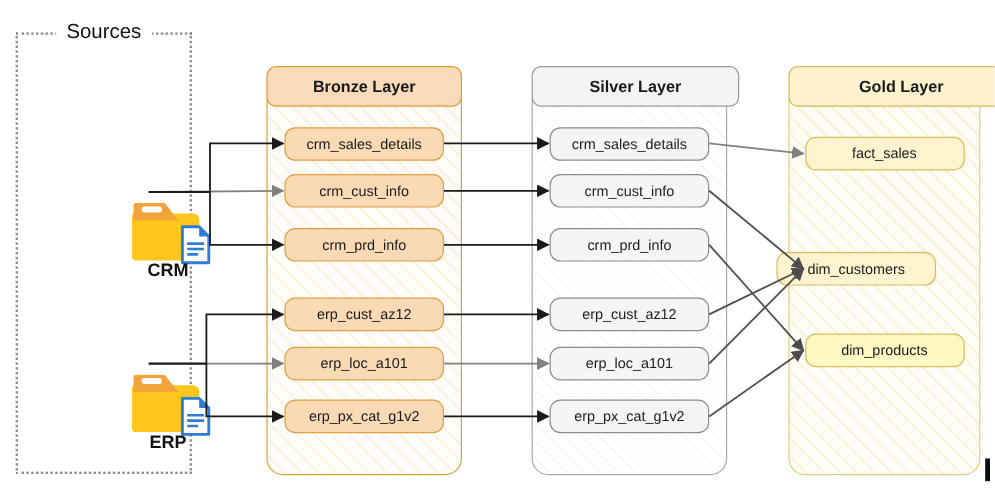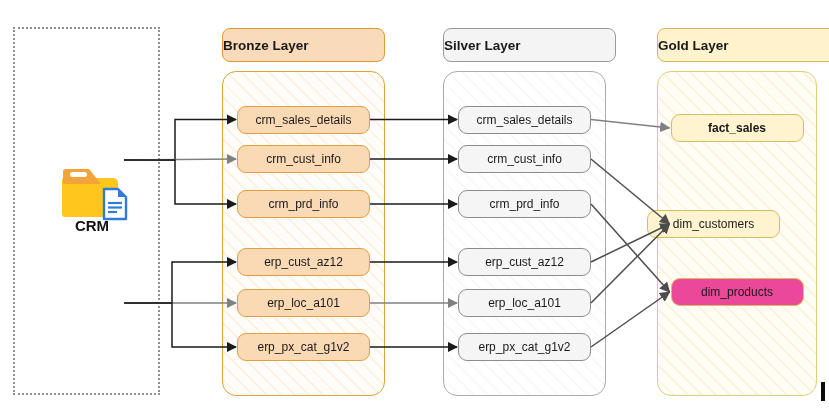--- a/index.html
+++ b/index.html
@@ -9,21 +9,21 @@
   }
   
   .sources-box{
     position:absolute;left:13px;top:27px;width:147px;height:368px;
     border:2px dotted #8f8f8f;box-sizing:border-box;
   }
   .sources-title{
     position:absolute;top:-12px;left:50%;transform:translateX(-50%);
     background:#ffffff;padding:0 9px;font-size:17px;color:#111;white-space:nowrap;
   }
-  .source-group{position:absolute;width:66px;height:64px;}
+  .source-group{position:absolute;width:66px;height:64px;margin-left:48px;}
   .folder{position:absolute;left:0;top:0;width:56px;height:48px;}
   .folder-tab{
     position:absolute;left:1px;top:0;width:38px;height:15px;background:#F2A33A;
     border-radius:3px 3px 0 0;
     clip-path:polygon(0 0,26px 0,38px 15px,0 15px);
   }
   .folder-tab-stripe{
     position:absolute;left:7px;top:3px;width:17px;height:5px;background:#ffffff;border-radius:3px;
   }
   .folder-body{
@@ -32,22 +32,22 @@
   }
   .doc-icon{position:absolute;left:40px;top:18px;width:26px;height:34px;}
   .source-label{
     position:absolute;top:48px;left:0;width:60px;text-align:center;
     font-weight:bold;font-size:15px;color:#111;
   }
   .anchor{position:absolute;width:0;height:0;}
   
   .layer-header{
     position:absolute;box-sizing:border-box;border:1.5px solid;border-radius:8px;
-    display:flex;align-items:center;justify-content:flex-start;
-    font-weight:bold;font-size:13.5px;z-index:2;
+    display:flex;align-items:center;justify-content:center;
+    font-weight:bold;font-size:13.5px;z-index:2;margin-top:27px;
   }
   .layer-body{
     position:absolute;box-sizing:border-box;border:1.5px solid;border-radius:14px;z-index:1;
   }
   .layer-body.bronze{
     background:repeating-linear-gradient(45deg,rgba(222,155,51,0.10) 0 2px,rgba(255,255,255,0) 2px 10px),#fffdfa;
   }
   .layer-body.silver{
     background:repeating-linear-gradient(45deg,rgba(130,130,130,0.05) 0 2px,rgba(255,255,255,0) 2px 10px),#ffffff;
   }
@@ -63,38 +63,55 @@
   #edge-layer{position:absolute;left:0;top:0;z-index:4;pointer-events:none;}
   
   .artifact-bar{position:absolute;left:821px;top:382px;width:4px;height:19px;background:#0c0c0c;}
 </style>
 </head>
 <body>
 
 <div class="canvas">
 
   <div class="sources-box">
+    <span class="sources-title">Sources</span>
 
     <div class="source-group" style="left:47px;top:140px;">
       <div class="folder">
         <div class="folder-body"></div>
         <div class="folder-tab">
             <div class="folder-tab-stripe"></div>
           </div>
       </div>
       <svg class="doc-icon" viewBox="0 0 26 34">
         <path d="M2 2 H16 L24 10 V32 H2 Z" fill="#ffffff" stroke="#2E7CD7" stroke-width="2.4" stroke-linejoin="round"></path>
         <path d="M16 2 V10 H24 Z" fill="#2E7CD7"></path>
         <line x1="6" y1="16" x2="20" y2="16" stroke="#2E7CD7" stroke-width="2.2"></line>
         <line x1="6" y1="20.5" x2="20" y2="20.5" stroke="#2E7CD7" stroke-width="2.2"></line>
         <line x1="6" y1="25" x2="15" y2="25" stroke="#2E7CD7" stroke-width="2.2"></line>
       </svg>
       <div class="source-label">CRM</div>
     </div>
 
+    <div class="source-group" style="left:47px;top:283px;">
+      <div class="folder">
+        <div class="folder-body"></div>
+        <div class="folder-tab">
+            <div class="folder-tab-stripe"></div>
+          </div>
+      </div>
+      <svg class="doc-icon" viewBox="0 0 26 34">
+        <path d="M2 2 H16 L24 10 V32 H2 Z" fill="#ffffff" stroke="#2E7CD7" stroke-width="2.4" stroke-linejoin="round"></path>
+        <path d="M16 2 V10 H24 Z" fill="#2E7CD7"></path>
+        <line x1="6" y1="16" x2="20" y2="16" stroke="#2E7CD7" stroke-width="2.2"></line>
+        <line x1="6" y1="20.5" x2="20" y2="20.5" stroke="#2E7CD7" stroke-width="2.2"></line>
+        <line x1="6" y1="25" x2="15" y2="25" stroke="#2E7CD7" stroke-width="2.2"></line>
+      </svg>
+      <div class="source-label">ERP</div>
+    </div>
   </div>
 
   <div class="anchor" style="left:124px;top:160px;"></div>
   <div class="anchor" style="left:124px;top:303px;"></div>
 
   <div id="layers-root">
       <div class="layer-header" style="left: 222px; top: 28px; width: 163px; height: 34px; background: rgb(249, 219, 187); border-color: rgb(222, 155, 51);">
         <span>Bronze Layer</span>
       </div>
       <div class="layer-body bronze" style="left: 222px; top: 71px; width: 163px; height: 325px; border-color: rgb(217, 164, 57);"></div>
@@ -111,23 +128,23 @@
       <div class="node" style="left: 458px; top: 105.5px; width: 133px; height: 28px; background: rgb(245, 245, 245); border-color: rgb(140, 140, 140);">crm_sales_details</div>
       <div class="node" style="left: 458px; top: 145px; width: 133px; height: 28px; background: rgb(245, 245, 245); border-color: rgb(140, 140, 140);">crm_cust_info</div>
       <div class="node" style="left: 458px; top: 190px; width: 133px; height: 28px; background: rgb(245, 245, 245); border-color: rgb(140, 140, 140);">crm_prd_info</div>
       <div class="node" style="left: 458px; top: 248px; width: 133px; height: 28px; background: rgb(245, 245, 245); border-color: rgb(140, 140, 140);">erp_cust_az12</div>
       <div class="node" style="left: 458px; top: 289px; width: 133px; height: 28px; background: rgb(245, 245, 245); border-color: rgb(140, 140, 140);">erp_loc_a101</div>
       <div class="node" style="left: 458px; top: 333px; width: 133px; height: 28px; background: rgb(245, 245, 245); border-color: rgb(140, 140, 140);">erp_px_cat_g1v2</div>
       <div class="layer-header" style="left: 657px; top: 28px; width: 188px; height: 34px; background: rgb(255, 242, 204); border-color: rgb(214, 182, 86);">
         <span>Gold Layer</span>
       </div>
       <div class="layer-body gold" style="left: 657px; top: 71px; width: 160px; height: 325px; border-color: rgb(224, 205, 124);"></div>
-      <div class="node" style="left: 670.5px; top: 114px; width: 133px; height: 28px; background: rgb(255, 244, 207); border-color: rgb(217, 188, 94); font-weight: bold;">fact_sales</div>
+      <div class="node" style="left: 670.5px; top: 114px; width: 133px; height: 28px; background: rgb(255, 244, 207); border-color: rgb(217, 188, 94);">fact_sales</div>
       <div class="node" style="left: 647px; top: 210px; width: 133px; height: 28px; background: rgb(255, 244, 207); border-color: rgb(217, 188, 94);">dim_customers</div>
-      <div class="node" style="left: 670.5px; top: 278px; width: 133px; height: 28px; background: #ec4899; border-color: rgb(217, 188, 94);">dim_products</div>
+      <div class="node" style="left: 670.5px; top: 278px; width: 133px; height: 28px; background: #fef9c3; border-color: rgb(217, 188, 94);">dim_products</div>
     </div>
 
   <svg id="edge-layer" width="829" height="410">
       <defs>
         <marker id="arr0" viewBox="0 0 10 10" refX="9" refY="5" markerWidth="7" markerHeight="7" orient="auto-start-reverse">
           <path d="M0,0 L10,5 L0,10 z" fill="#1a1a1a"></path>
         </marker>
         <marker id="arr1" viewBox="0 0 10 10" refX="9" refY="5" markerWidth="7" markerHeight="7" orient="auto-start-reverse">
           <path d="M0,0 L10,5 L0,10 z" fill="#808080"></path>
         </marker>

